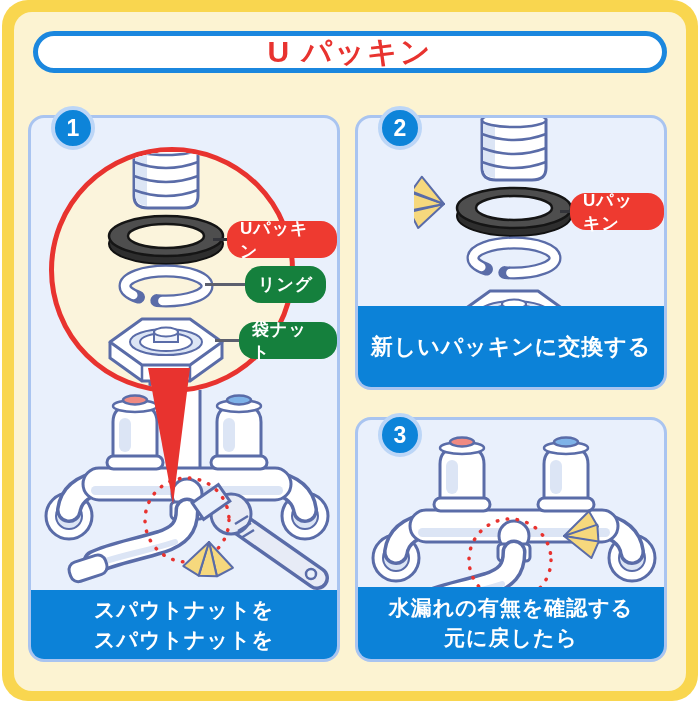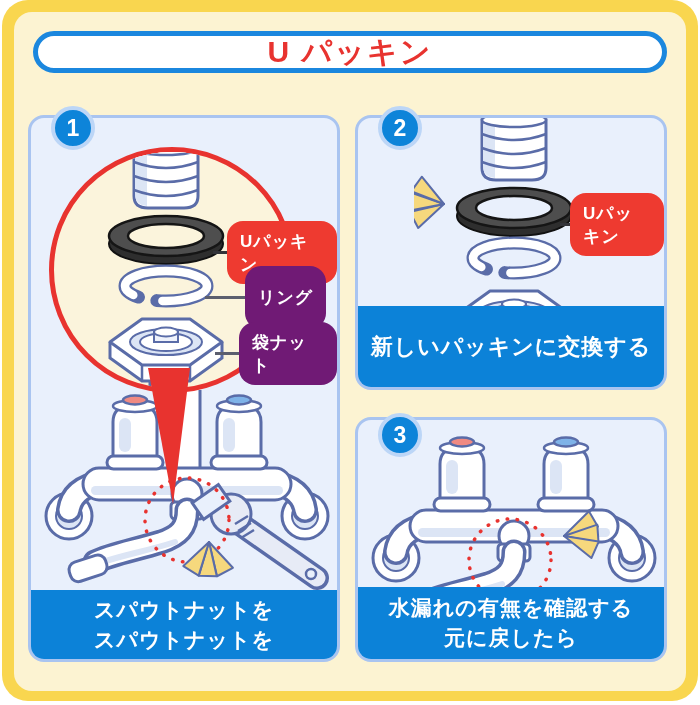--- a/index.html
+++ b/index.html
@@ -29,24 +29,24 @@
   #panel-3 .caption{height:72px;font-size:21px;}
 
   
   #magnifier{position:absolute;left:18px;top:29px;width:236px;height:236px;box-sizing:content-box;
     background:#FBF4DC;border:5px solid #E8332F;border-radius:50%;overflow:hidden;z-index:2;}
   #magnifier svg{position:absolute;left:12px;top:-16px;}
   #pointer-triangle{position:absolute;left:112px;top:250px;z-index:3;}
 
   
   .pill{position:absolute;height:31px;border-radius:16px;color:#fff;font-weight:bold;font-size:17px;
-    letter-spacing:1px;display:flex;align-items:center;justify-content:center;padding:16px 13px;z-index:6;}
+    letter-spacing:1px;display:flex;align-items:center;justify-content:center;padding:3px 13px;z-index:6;}
   .pill::before{content:"";position:absolute;right:100%;top:calc(50% - 1.5px);height:3px;background:#33343a;}
   .pill-red{background:#EE3A30;}
-  .pill-gray{background:#701a75;font-family:Liberation Mono, monospace;}
+  .pill-gray{background:#15803d;font-family:Liberation Mono, monospace;}
   .lead-14::before{width:14px;}
   .lead-40::before{width:40px;background:#5c5f6e;}
   .lead-24::before{width:24px;background:#5c5f6e;}
   .lead-10::before{width:10px;}
 
   .ill{position:absolute;z-index:1;}
 </style>
 </head>
 <body>
 

